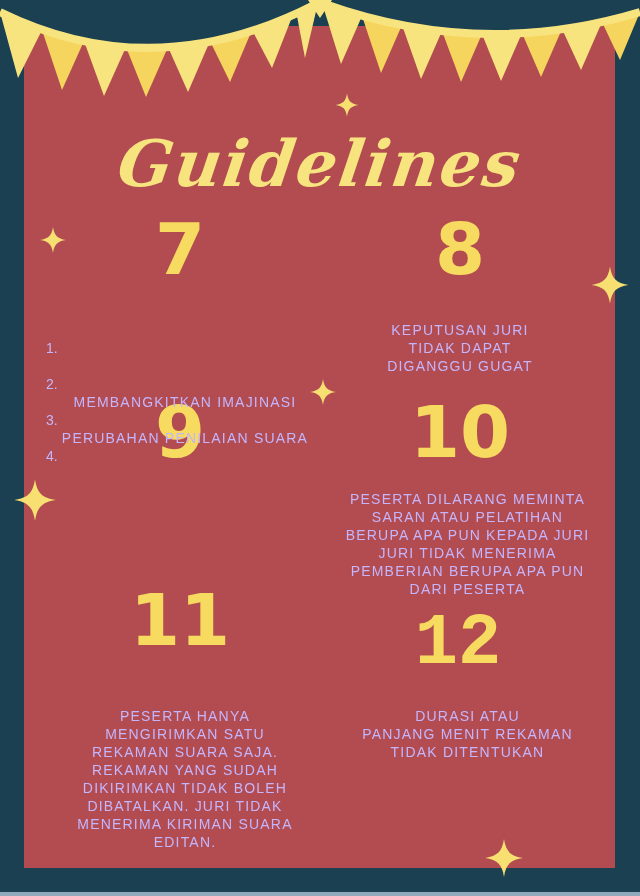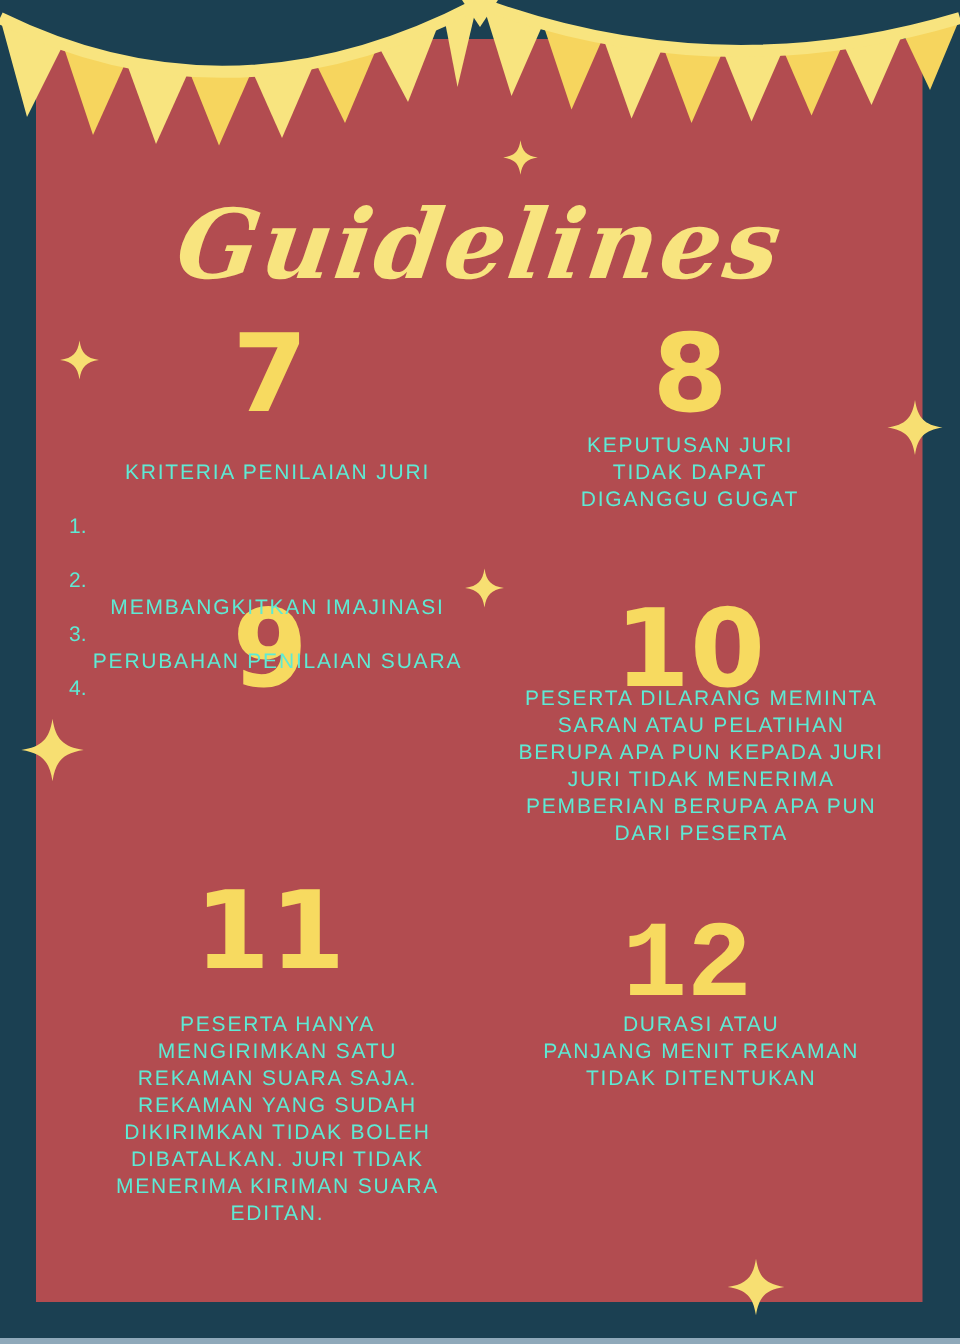--- a/index.html
+++ b/index.html
@@ -31,23 +31,24 @@
   .n7 {left:30px;width:300px;top:213px;}
   .n8 {left:330px;width:260px;top:213px;}
   .n9 {left:30px;width:300px;top:396px;}
   .n10{left:330px;width:260px;top:396px;}
   .n11{left:30px;width:300px;top:584px;}
   .n12{left:328px;width:260px;top:608px;font-family:Liberation Mono, monospace;}
   .body-text{
     position:absolute;
     font-size:14px;line-height:18px;
     letter-spacing:1.2px;
-    color:#5eead4;
+    color:#c4b5fd;
     text-align:center;
     white-space:pre-line;
+    margin-top:34px;
   }
   .s7 {left:30px;width:310px;top:287px;}
   .s8 {left:335px;width:250px;top:287px;}
   .s9 {left:35px;width:300px;top:456px;}
   .s10{left:330px;width:275px;top:456px;}
   .s11{left:35px;width:300px;top:673px;}
   .s12{left:330px;width:275px;top:673px;}
   .lrow{position:relative;height:18px;text-align:center;}
   .lmark{position:absolute;left:16px;top:0;letter-spacing:0;}
   .bottom-strip{
@@ -106,21 +107,20 @@
   <h1 class="title">Guidelines</h1>
 
   <div class="num n7">7</div>
   <div class="num n8">8</div>
   <div class="num n9">9</div>
   <div class="num n10">10</div>
   <div class="num n11">11</div>
   <div class="num n12">12</div>
 
   <div class="body-text s7">
-    <div class="lrow">KRITERIA PENILAIAN JURI</div>
     <div class="lrow">
       <span class="lmark">1.</span>
     </div>
     <div class="lrow">
       <span class="lmark">2.</span><span>MEMBANGKITKAN IMAJINASI</span>
     </div>
     <div class="lrow">
       <span class="lmark">3.</span><span>PERUBAHAN PENILAIAN SUARA</span>
     </div>
     <div class="lrow">

